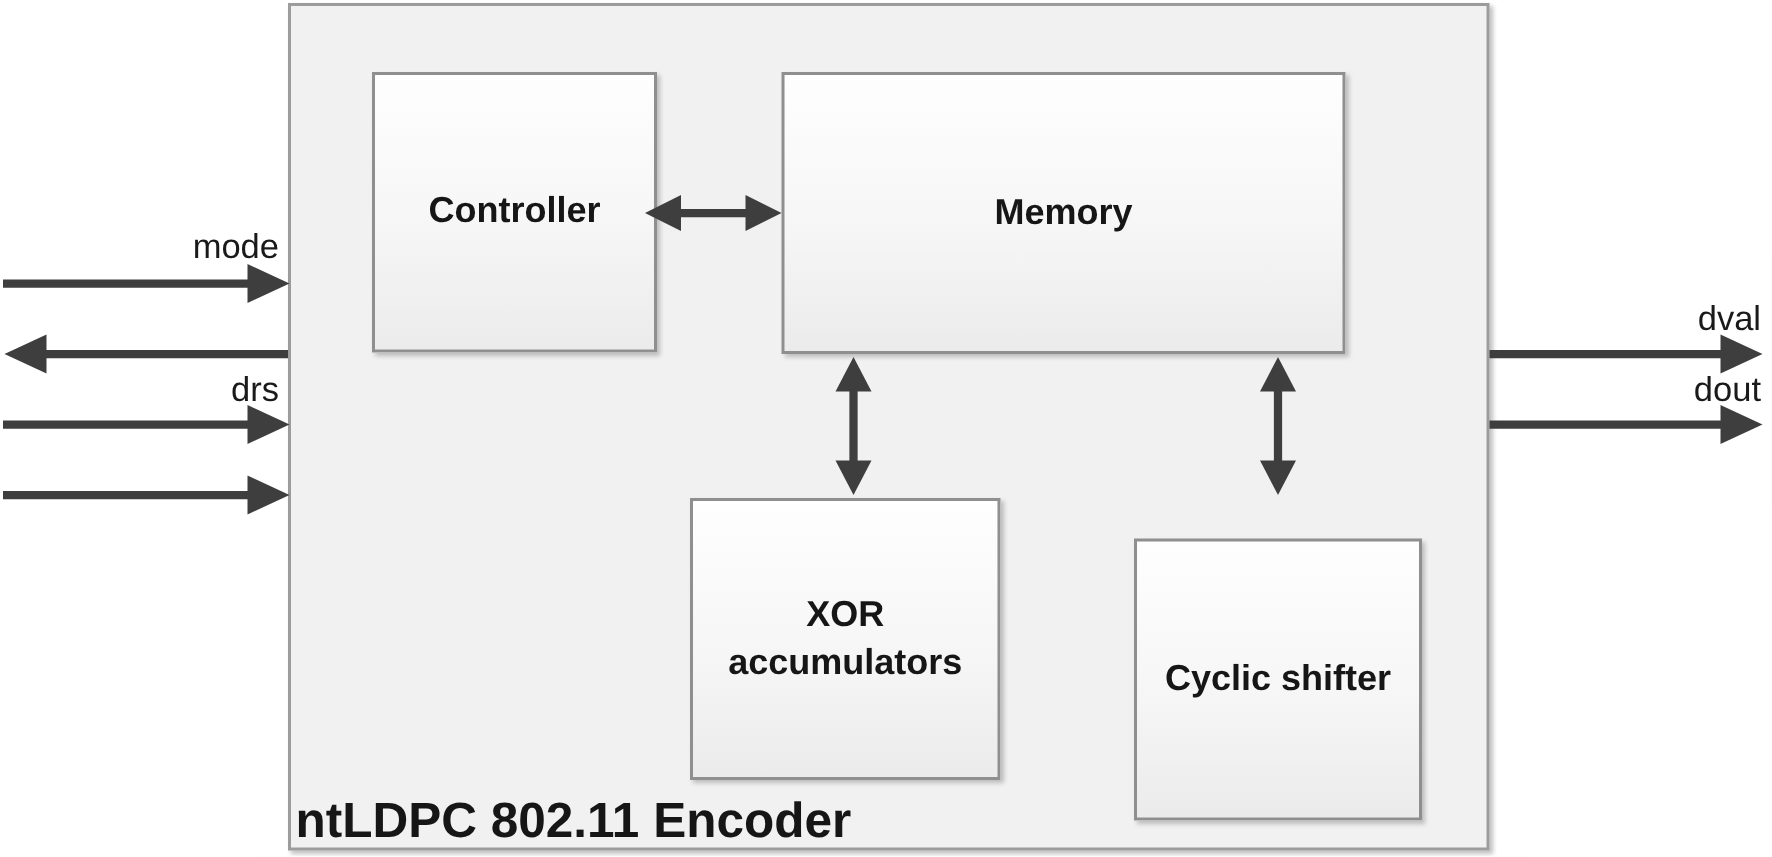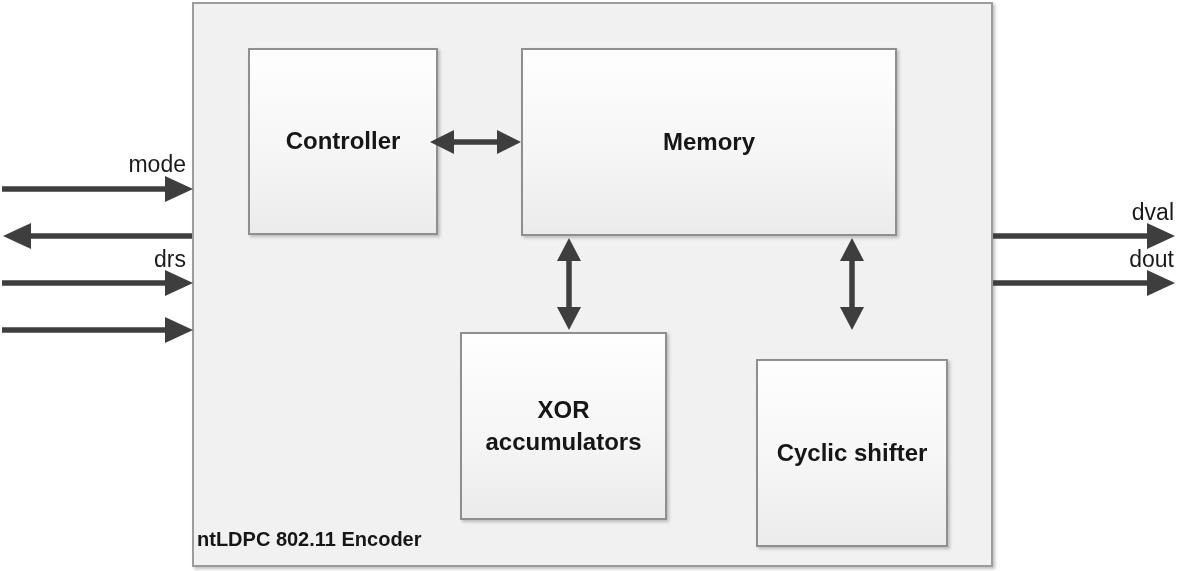--- a/index.html
+++ b/index.html
@@ -59,21 +59,21 @@
   .sig-rfd  { top: 198px; }
   .sig-drs  { top: 246px; }
   .sig-din  { top: 293px; }
   .sig-dval { top: 199px; }
   .sig-dout { top: 246px; }
 
   .diagram-title {
     position: absolute;
     left: 197px;
     top: 528px;
-    font-size: 20px;
+    font-size: 33px;
     font-weight: bold;
     color: #161616;
     white-space: nowrap;
   }
   svg.arrow-layer {
     position: absolute;
     left: 0;
     top: 0;
     pointer-events: none;
   }

